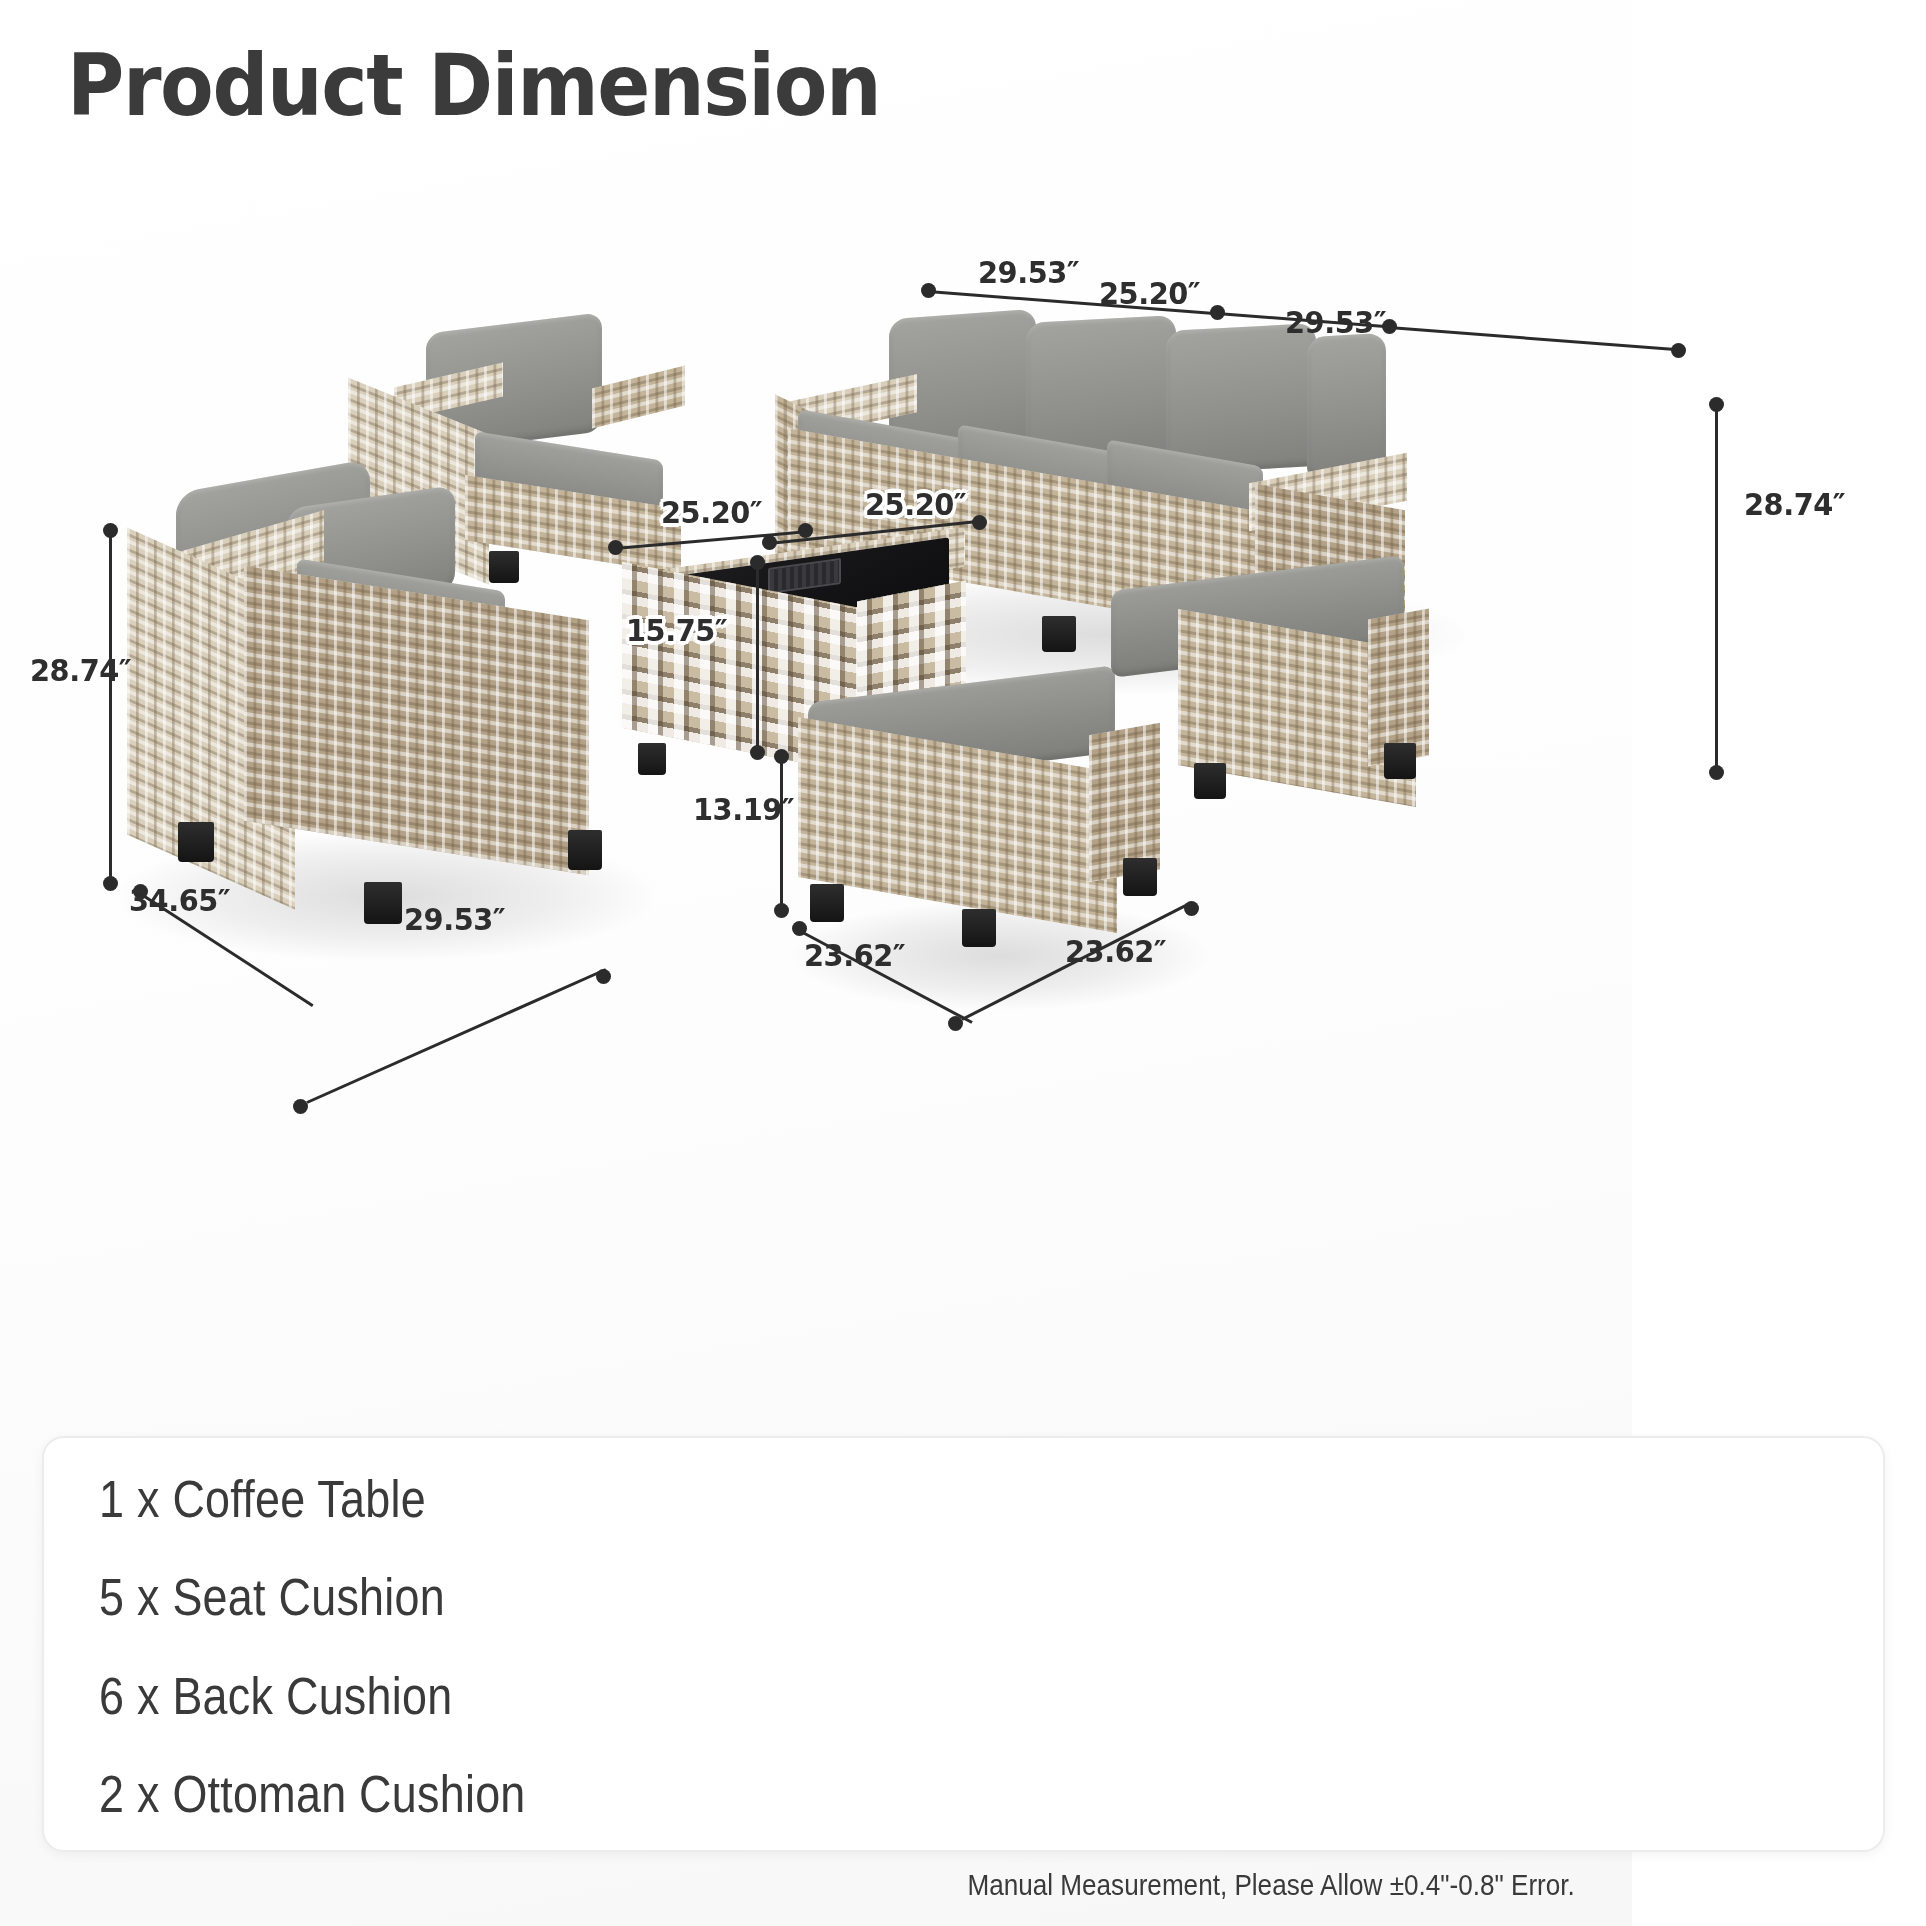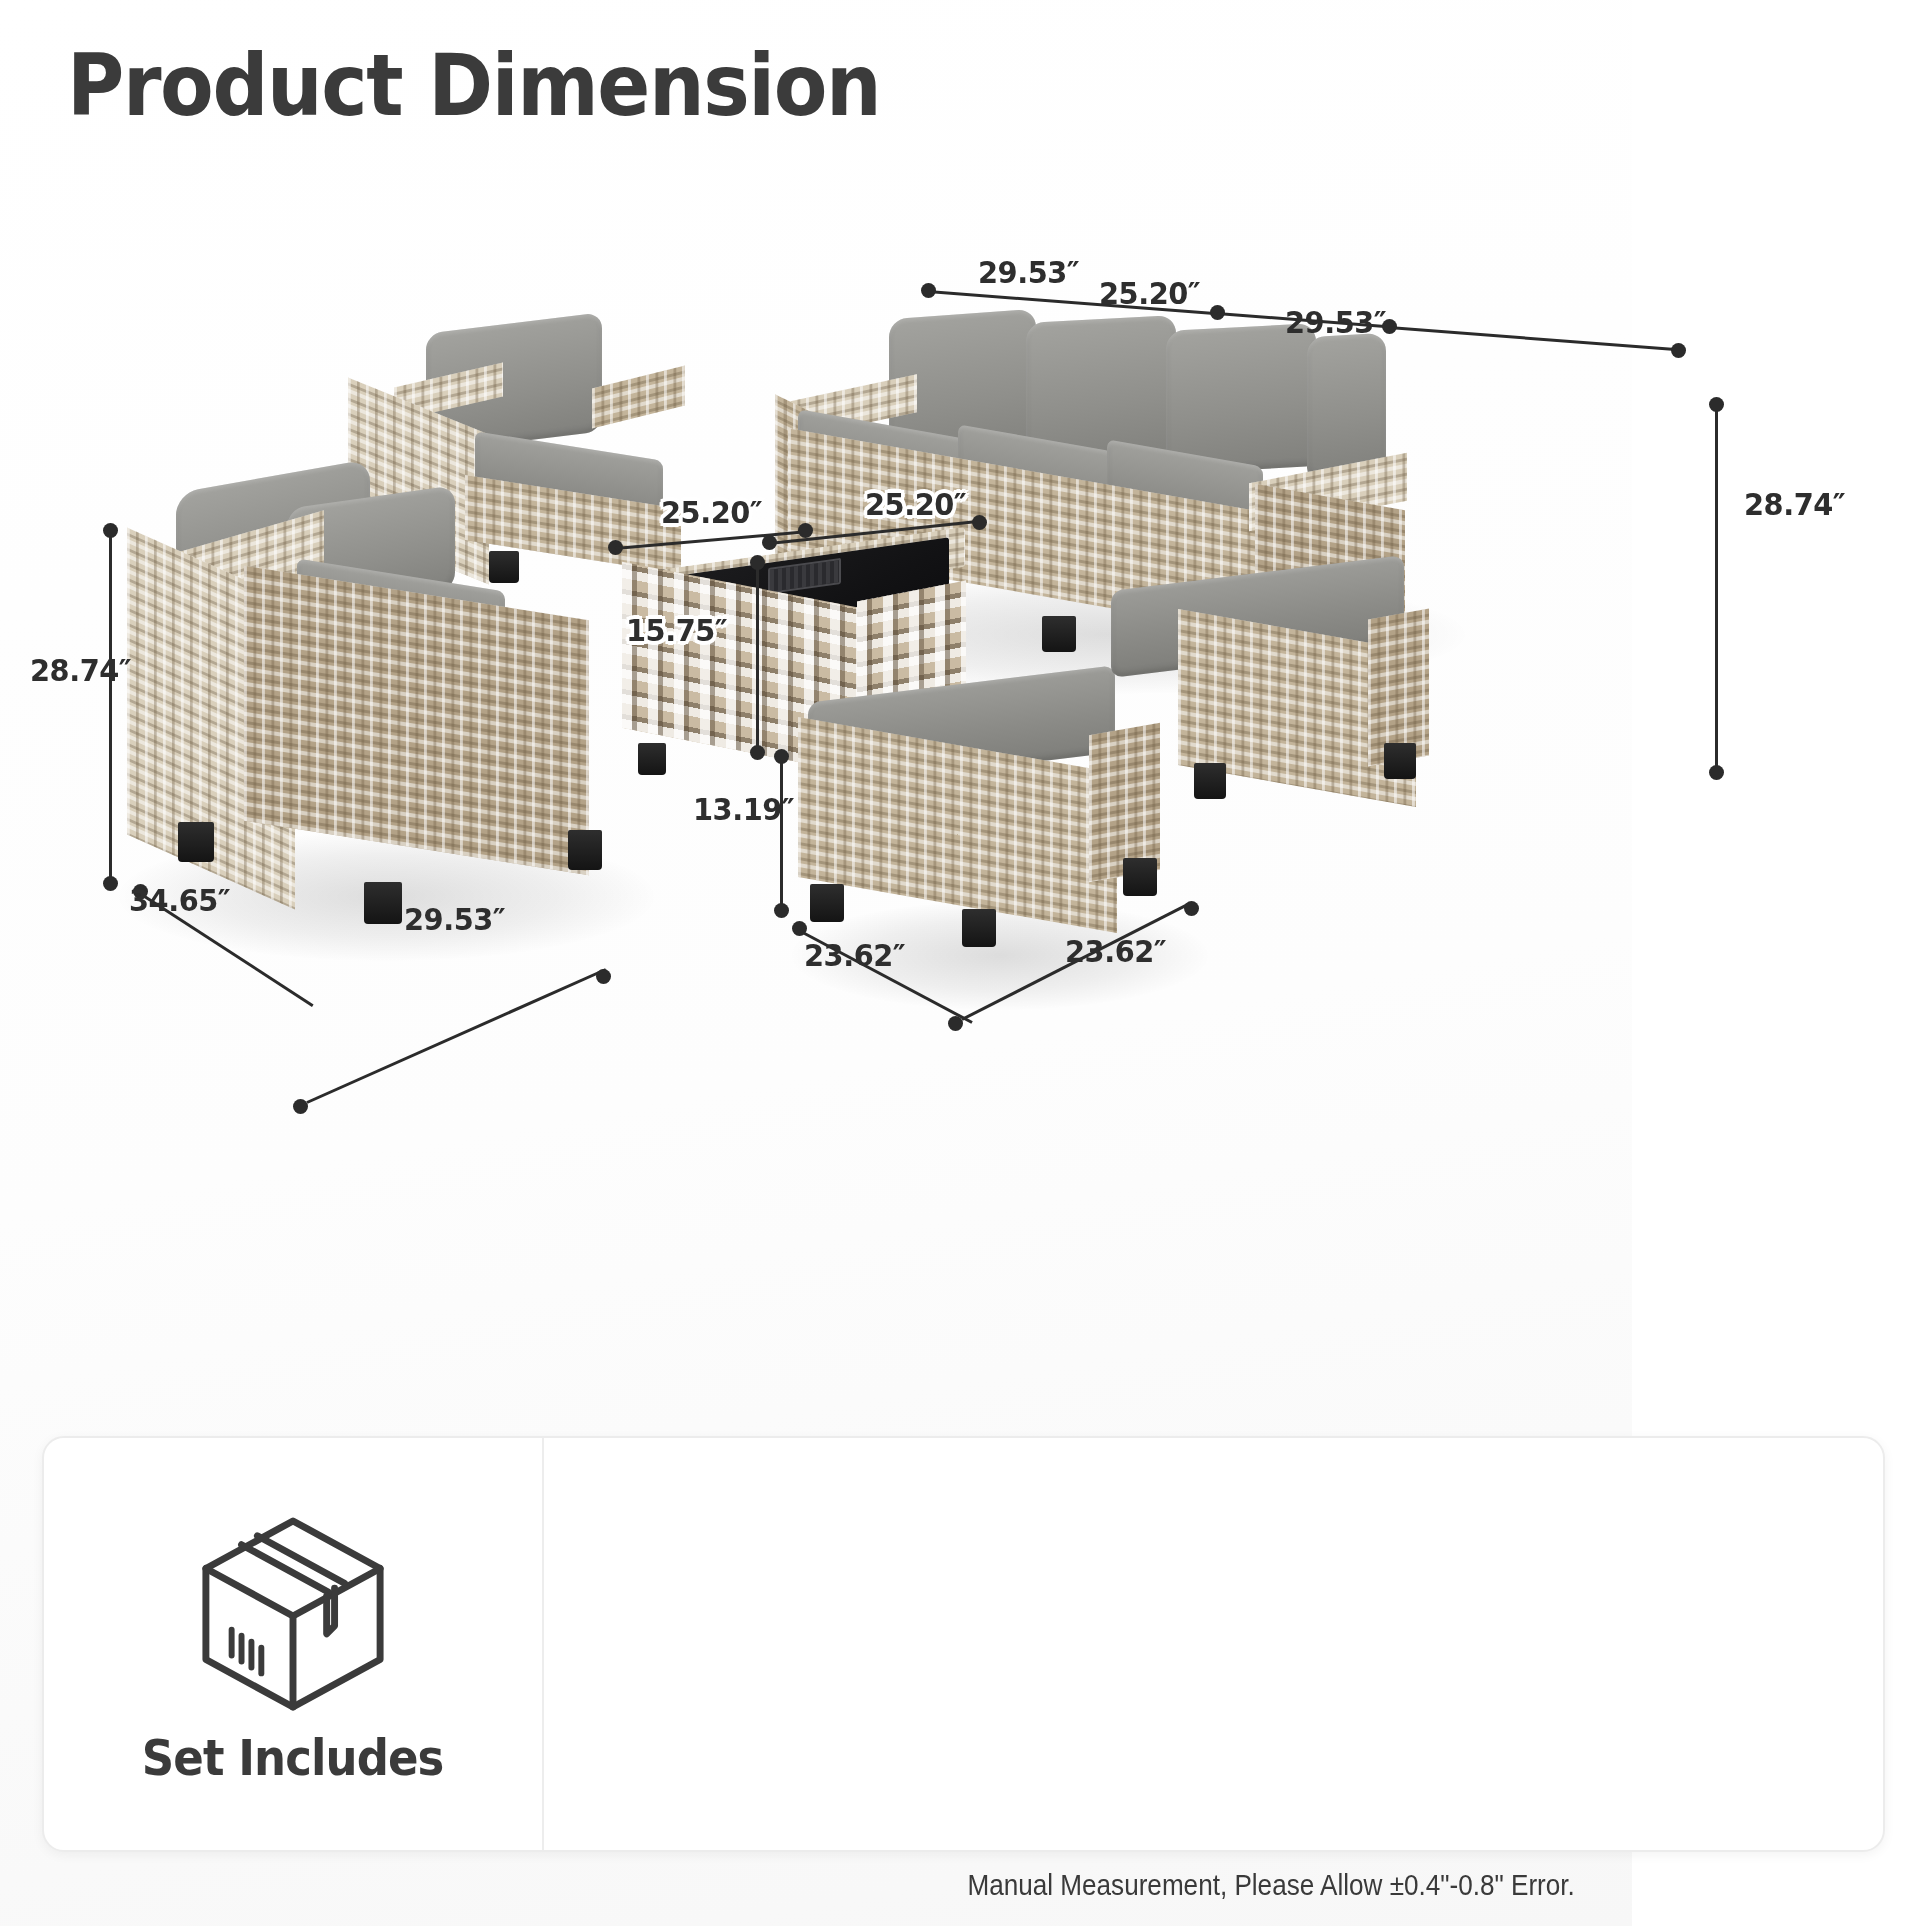--- a/index.html
+++ b/index.html
@@ -361,45 +361,28 @@
     <div class="dim-label" style="left:804px; top:788px;">23.62″</div>
 
     <div class="dim-line" style="left:962px; top:869px; width:253px; transform:rotate(-27deg);"></div>
     <div class="dot" style="left:1184px; top:752px;"></div>
     <div class="dim-label" style="left:1065px; top:784px;">23.62″</div>
 
   </div>
 
   <div id="includes">
 
-    <div id="includes-left">
-      <div id="box-icon">
-        <svg width="194" height="204" viewBox="0 0 196 206" fill="none">
-          <g stroke="#3b3b3b" stroke-width="7" stroke-linejoin="round" stroke-linecap="round" fill="none">
-
-            <path d="M98 10 L186 58 L186 150 L98 198 L10 150 L10 58 Z"></path>
-            <path d="M10 58 L98 106 L186 58"></path>
-            <path d="M98 106 L98 198"></path>
-
-            <path d="M46 34 L134 82"></path>
-            <path d="M62 25 L150 73"></path>
-
-            <path d="M140 78 L140 116 L132 124 L132 86"></path>
-
-            <path d="M36 120 L36 146" stroke-width="6"></path>
-            <path d="M46 126 L46 152" stroke-width="6"></path>
-            <path d="M56 132 L56 158" stroke-width="6"></path>
-            <path d="M66 138 L66 164" stroke-width="6"></path>
-          </g>
-        </svg>
+
+    <div id="includes-right">
+      <div class="inc-col c2">
+        <div class="inc-item">1 x Coffee Table</div>
+        <div class="inc-item">5 x Seat Cushion</div>
+        <div class="inc-item">6 x Back Cushion</div>
+        <div class="inc-item">2 x Ottoman Cushion</div>
       </div>
-      <div id="set-includes-label">Set Includes</div>
-    </div>
-
-    <div id="includes-right">
     </div>
 
   </div>
 
   <div id="footer-note">Manual Measurement, Please Allow ±0.4"-0.8" Error.</div>
 
 </div>
 
 
 </body></html>

